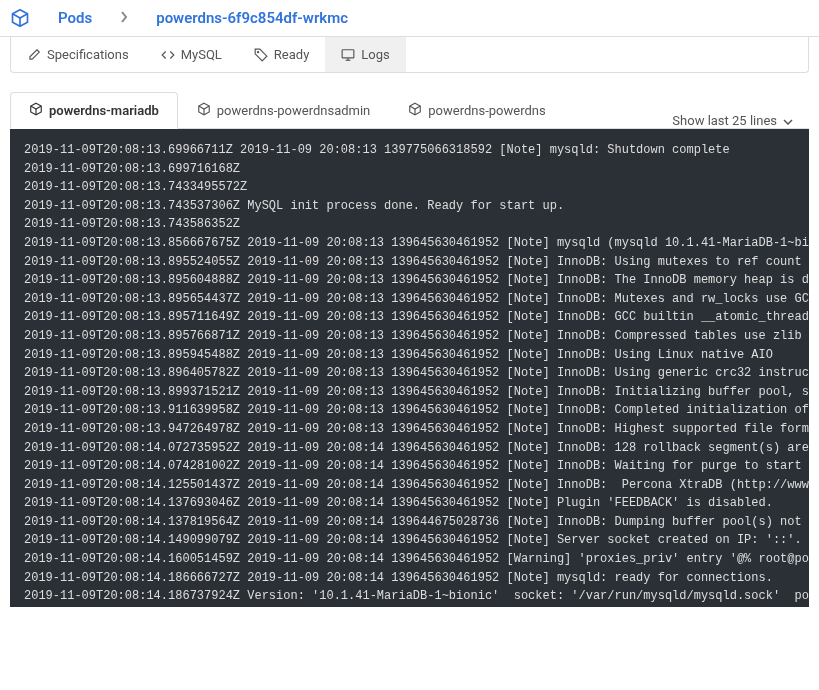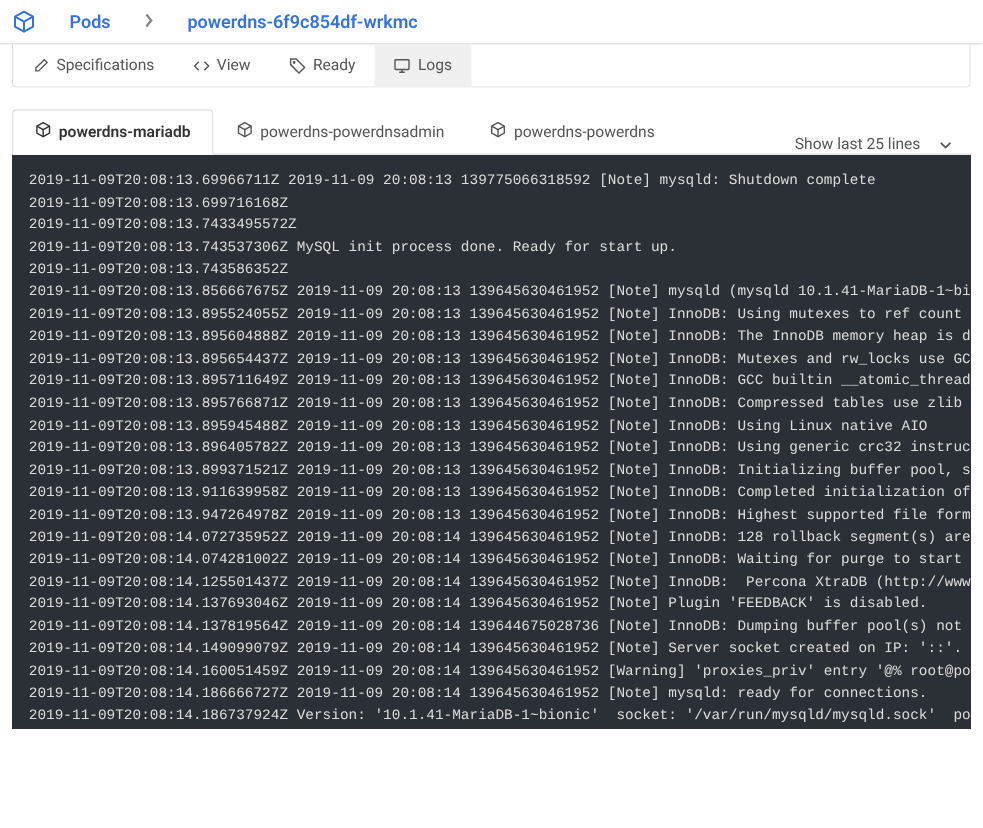--- a/index.html
+++ b/index.html
@@ -130,21 +130,21 @@
       border: 1px solid #ddd;
       border-bottom: 1px solid #fff;
       border-radius: 4px 4px 0 0;
       background: #fff;
       font-weight: 600;
       color: #333;
     }
     .lines-select {
       display: flex;
       align-items: center;
-      gap: 16px;
+      gap: 6px;
       padding-right: 16px;
       color: #555;
       font-size: 13px;
       cursor: pointer;
       margin-top: 32px;
     }
     .log-output {
       background: #2b3036;
       color: #eee;
       font-family: "SFMono-Regular", Consolas, "Liberation Mono", Menlo, monospace;
@@ -200,21 +200,21 @@
         </svg>
     </span>
     <span>Specifications</span>
   </div>
   <div class="tab-item">
     <span class="tab-icon">
       <svg width="14" height="14" viewBox="0 0 24 24" fill="none" stroke="#555" stroke-width="2">
           <path d="M8 6 L2 12 L8 18 M16 6 L22 12 L16 18"></path>
         </svg>
     </span>
-    <span>View</span>
+    <span>MySQL</span>
   </div>
   <div class="tab-item">
     <span class="tab-icon">
       <svg width="14" height="14" viewBox="0 0 24 24" fill="none" stroke="#555" stroke-width="2">
           <path d="M2 2h8l12 12-8 8L2 10V2z"></path>
           <circle cx="7" cy="7" r="1" fill="#555"></circle>
         </svg>
     </span>
     <span>Ready</span>
   </div>

